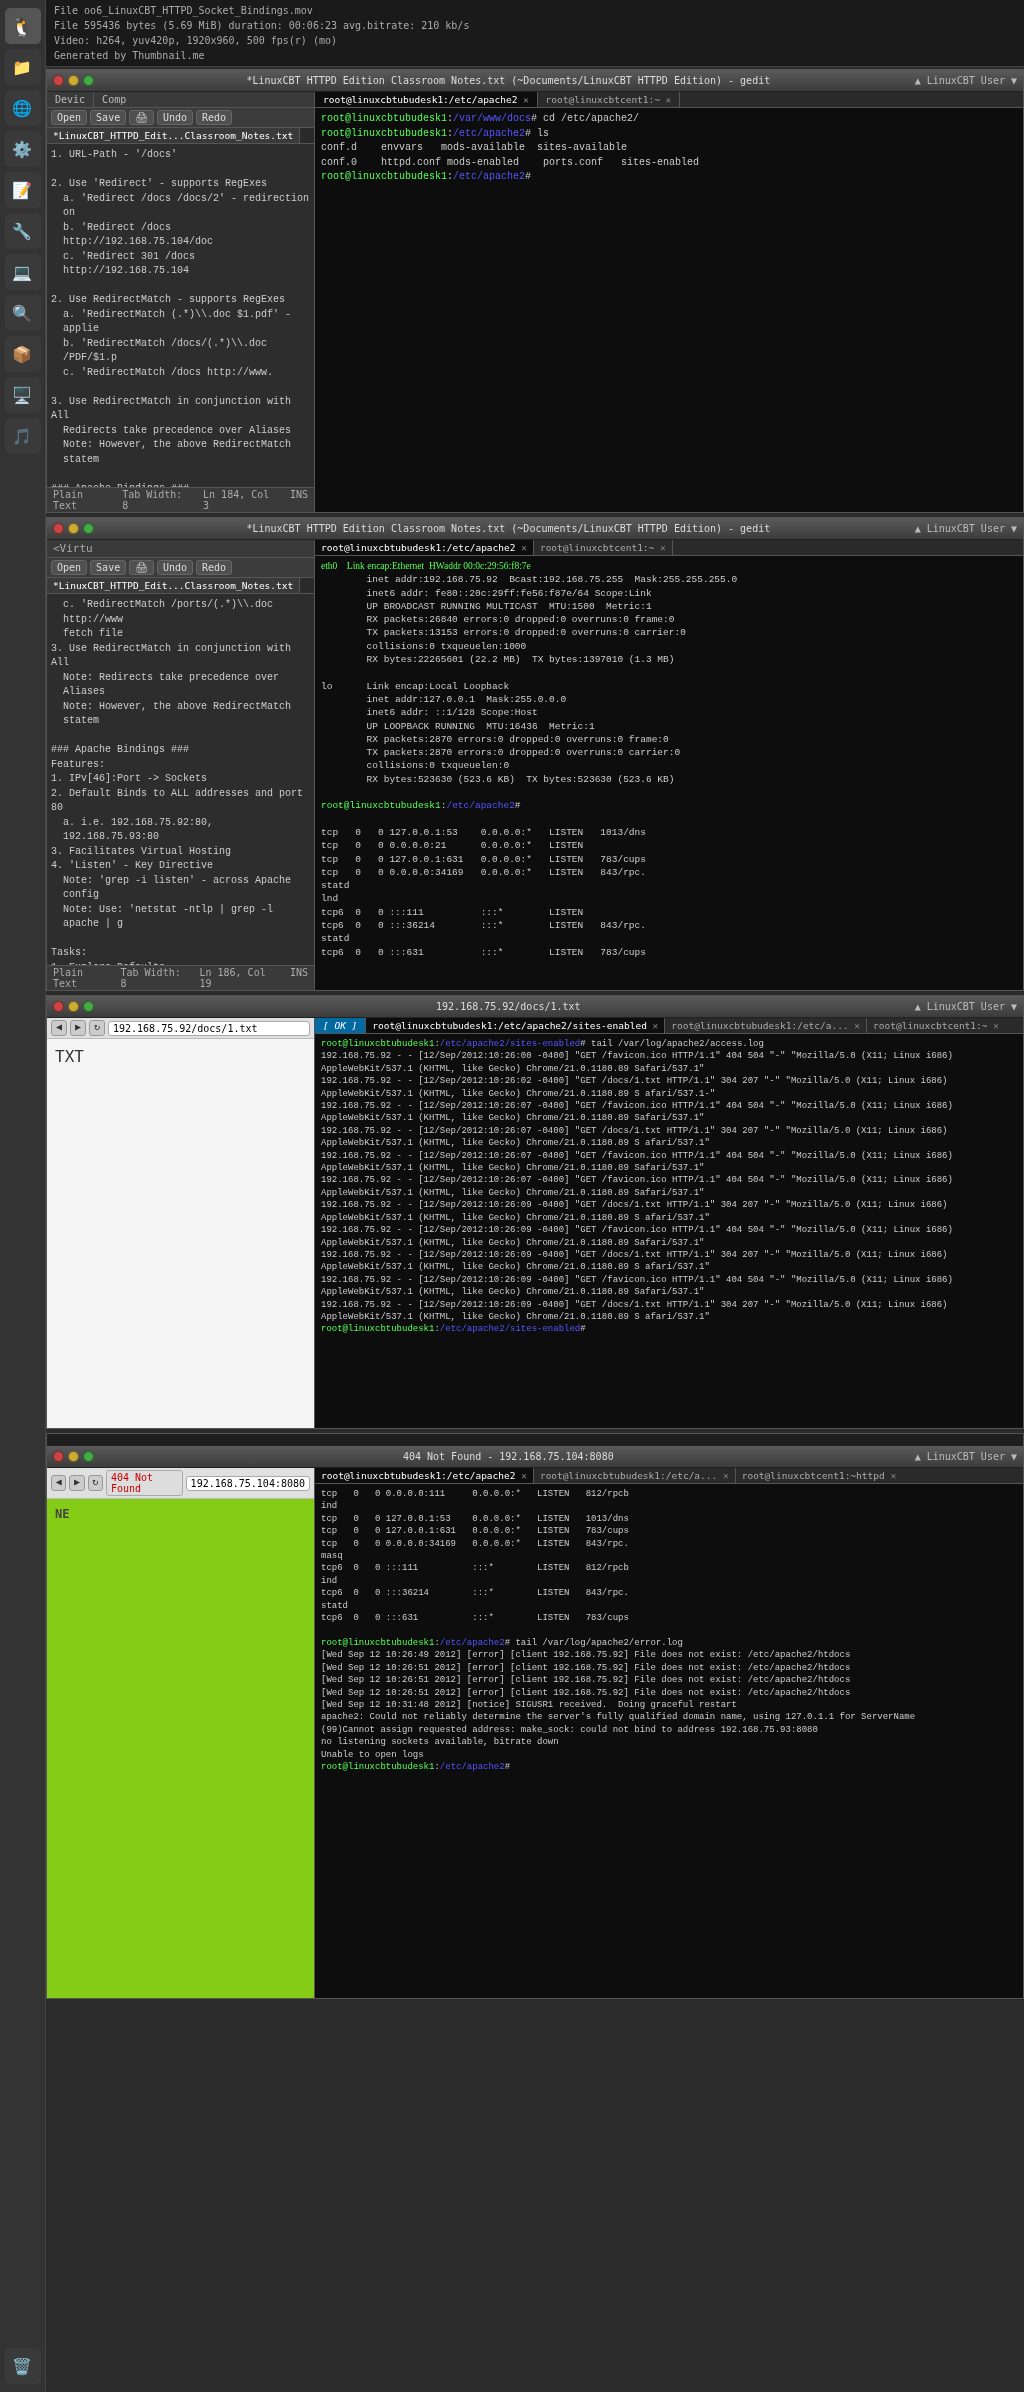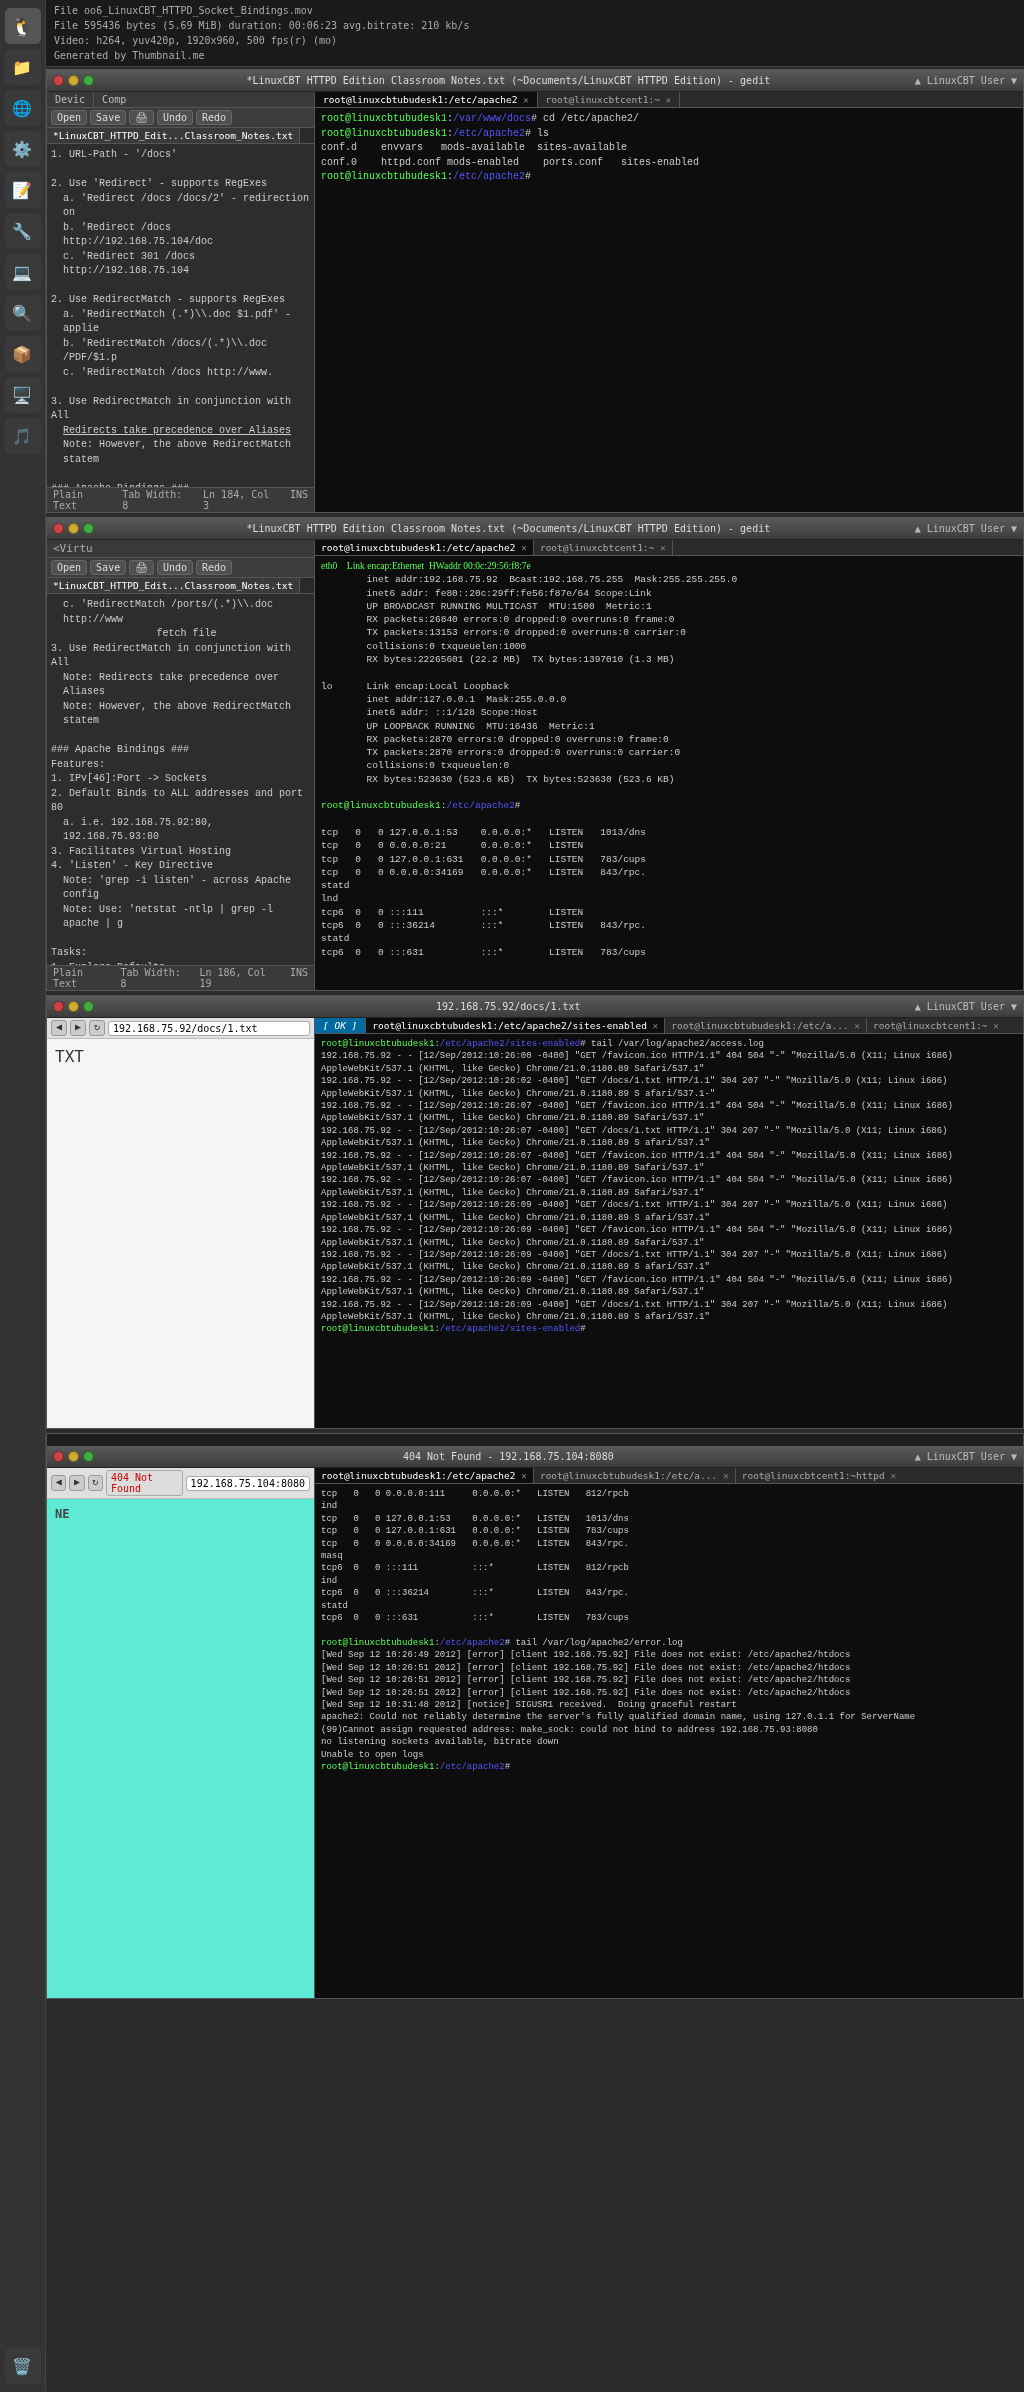--- a/index.html
+++ b/index.html
@@ -107,21 +107,21 @@
             <div style="padding-left:12px;">a. 'Redirect /docs /docs/2' - redirection on</div>
             <div style="padding-left:12px;">b. 'Redirect /docs http://192.168.75.104/doc</div>
             <div style="padding-left:12px;">c. 'Redirect 301 /docs http://192.168.75.104</div>
             <div>&nbsp;</div>
             <div>2. Use RedirectMatch - supports RegExes</div>
             <div style="padding-left:12px;">a. 'RedirectMatch (.*)\\.doc $1.pdf' - applie</div>
             <div style="padding-left:12px;">b. 'RedirectMatch /docs/(.*)\\.doc /PDF/$1.p</div>
             <div style="padding-left:12px;">c. 'RedirectMatch /docs http://www.</div>
             <div>&nbsp;</div>
             <div>3. Use RedirectMatch in conjunction with All</div>
-            <div style="padding-left:12px;text-decoration:underline;">Redirects take precedence over Aliases</div>
+            <div style="padding-left:12px;">Redirects take precedence over Aliases</div>
             <div style="padding-left:12px;">Note: However, the above RedirectMatch statem</div>
             <div>&nbsp;</div>
             <div>### Apache Bindings ###</div>
 
           </div>
 
           <div style="background:#3a3a3a;border-top:1px solid #555;padding:1px 6px;font-size:10px;color:#aaa;display:flex;gap:10px;">
             <span>Plain Text</span>
             <span>Tab Width: 8</span>
             <span>Ln 184, Col 3</span>
@@ -170,21 +170,21 @@
             <div style="background:#505050;border:1px solid #666;border-radius:3px;padding:1px 5px;font-size:10px;color:#ddd;cursor:pointer;">Save</div>
             <div style="background:#505050;border:1px solid #666;border-radius:3px;padding:1px 5px;font-size:10px;color:#ddd;cursor:pointer;">🖨</div>
             <div style="background:#505050;border:1px solid #666;border-radius:3px;padding:1px 5px;font-size:10px;color:#ddd;cursor:pointer;">Undo</div>
             <div style="background:#505050;border:1px solid #666;border-radius:3px;padding:1px 5px;font-size:10px;color:#ddd;cursor:pointer;">Redo</div>
           </div>
           <div style="background:#2a2a2a;border-bottom:1px solid #555;display:flex;">
             <div style="padding:2px 6px;font-size:9.5px;color:#fff;background:#3a3a3a;border-right:1px solid #555;overflow:hidden;white-space:nowrap;">*LinuxCBT_HTTPD_Edit...Classroom_Notes.txt</div>
           </div>
           <div style="flex:1;padding:4px;font-size:10px;color:#cccccc;line-height:1.45;overflow:hidden;font-family:'Courier New',monospace;">
             <div style="padding-left:12px;">c. 'RedirectMatch /ports/(.*)\\.doc http://www</div>
-            <div style="padding-left:12px;text-align:center;">fetch file</div>
+            <div style="padding-left:12px;">fetch file</div>
             <div>3. Use RedirectMatch in conjunction with All</div>
             <div style="padding-left:12px;">Note: Redirects take precedence over Aliases</div>
             <div style="padding-left:12px;">Note: However, the above RedirectMatch statem</div>
             <div>&nbsp;</div>
             <div>### Apache Bindings ###</div>
             <div>Features:</div>
             <div>1. IPv[46]:Port -&gt; Sockets</div>
             <div>2. Default Binds to ALL addresses and port 80</div>
             <div style="padding-left:12px;">a. i.e. 192.168.75.92:80, 192.168.75.93:80</div>
             <div>3. Facilitates Virtual Hosting</div>
@@ -317,21 +317,21 @@
 
           <div style="background:#e0e0e0;border-bottom:1px solid #bbb;padding:2px 4px;display:flex;align-items:center;gap:3px;">
             <div style="width:16px;height:16px;background:#ccc;border:1px solid #999;border-radius:3px;font-size:10px;text-align:center;cursor:pointer;color:#333;">◀</div>
             <div style="width:16px;height:16px;background:#ccc;border:1px solid #999;border-radius:3px;font-size:10px;text-align:center;cursor:pointer;color:#333;">▶</div>
             <div style="width:16px;height:16px;background:#ccc;border:1px solid #999;border-radius:3px;font-size:10px;text-align:center;cursor:pointer;color:#333;">↻</div>
 
             <div style="background:#ddd;border:1px solid #aaa;border-radius:3px;padding:1px 4px;font-size:10px;color:#cc0000;width:80px;">404 Not Found</div>
             <div style="flex:1;background:#fff;border:1px solid #aaa;border-radius:3px;padding:1px 4px;font-size:10px;color:#000;">192.168.75.104:8080</div>
           </div>
 
-          <div style="flex:1;padding:8px;font-size:11px;color:#333;background:#5eead4;">
+          <div style="flex:1;padding:8px;font-size:11px;color:#333;background:#84cc16;">
             <div style="font-size:12px;color:#444;font-weight:bold;">NE</div>
           </div>
         </div>
 
         <div style="flex:1;display:flex;flex-direction:column;background:#0d0d0d;">
           <div style="background:#2a2a2a;display:flex;border-bottom:1px solid #555;overflow:hidden;">
             <div style="padding:2px 6px;font-size:9.5px;color:#fff;border-right:1px solid #555;background:#0d0d0d;white-space:nowrap;">root@linuxcbtubudesk1:/etc/apache2 <span style="color:#888;">✕</span></div>
             <div style="padding:2px 6px;font-size:9.5px;color:#aaa;border-right:1px solid #555;white-space:nowrap;">root@linuxcbtubudesk1:/etc/a... <span style="color:#888;">✕</span></div>
             <div style="padding:2px 6px;font-size:9.5px;color:#aaa;white-space:nowrap;">root@linuxcbtcent1:~httpd <span style="color:#888;">✕</span></div>
           </div>

